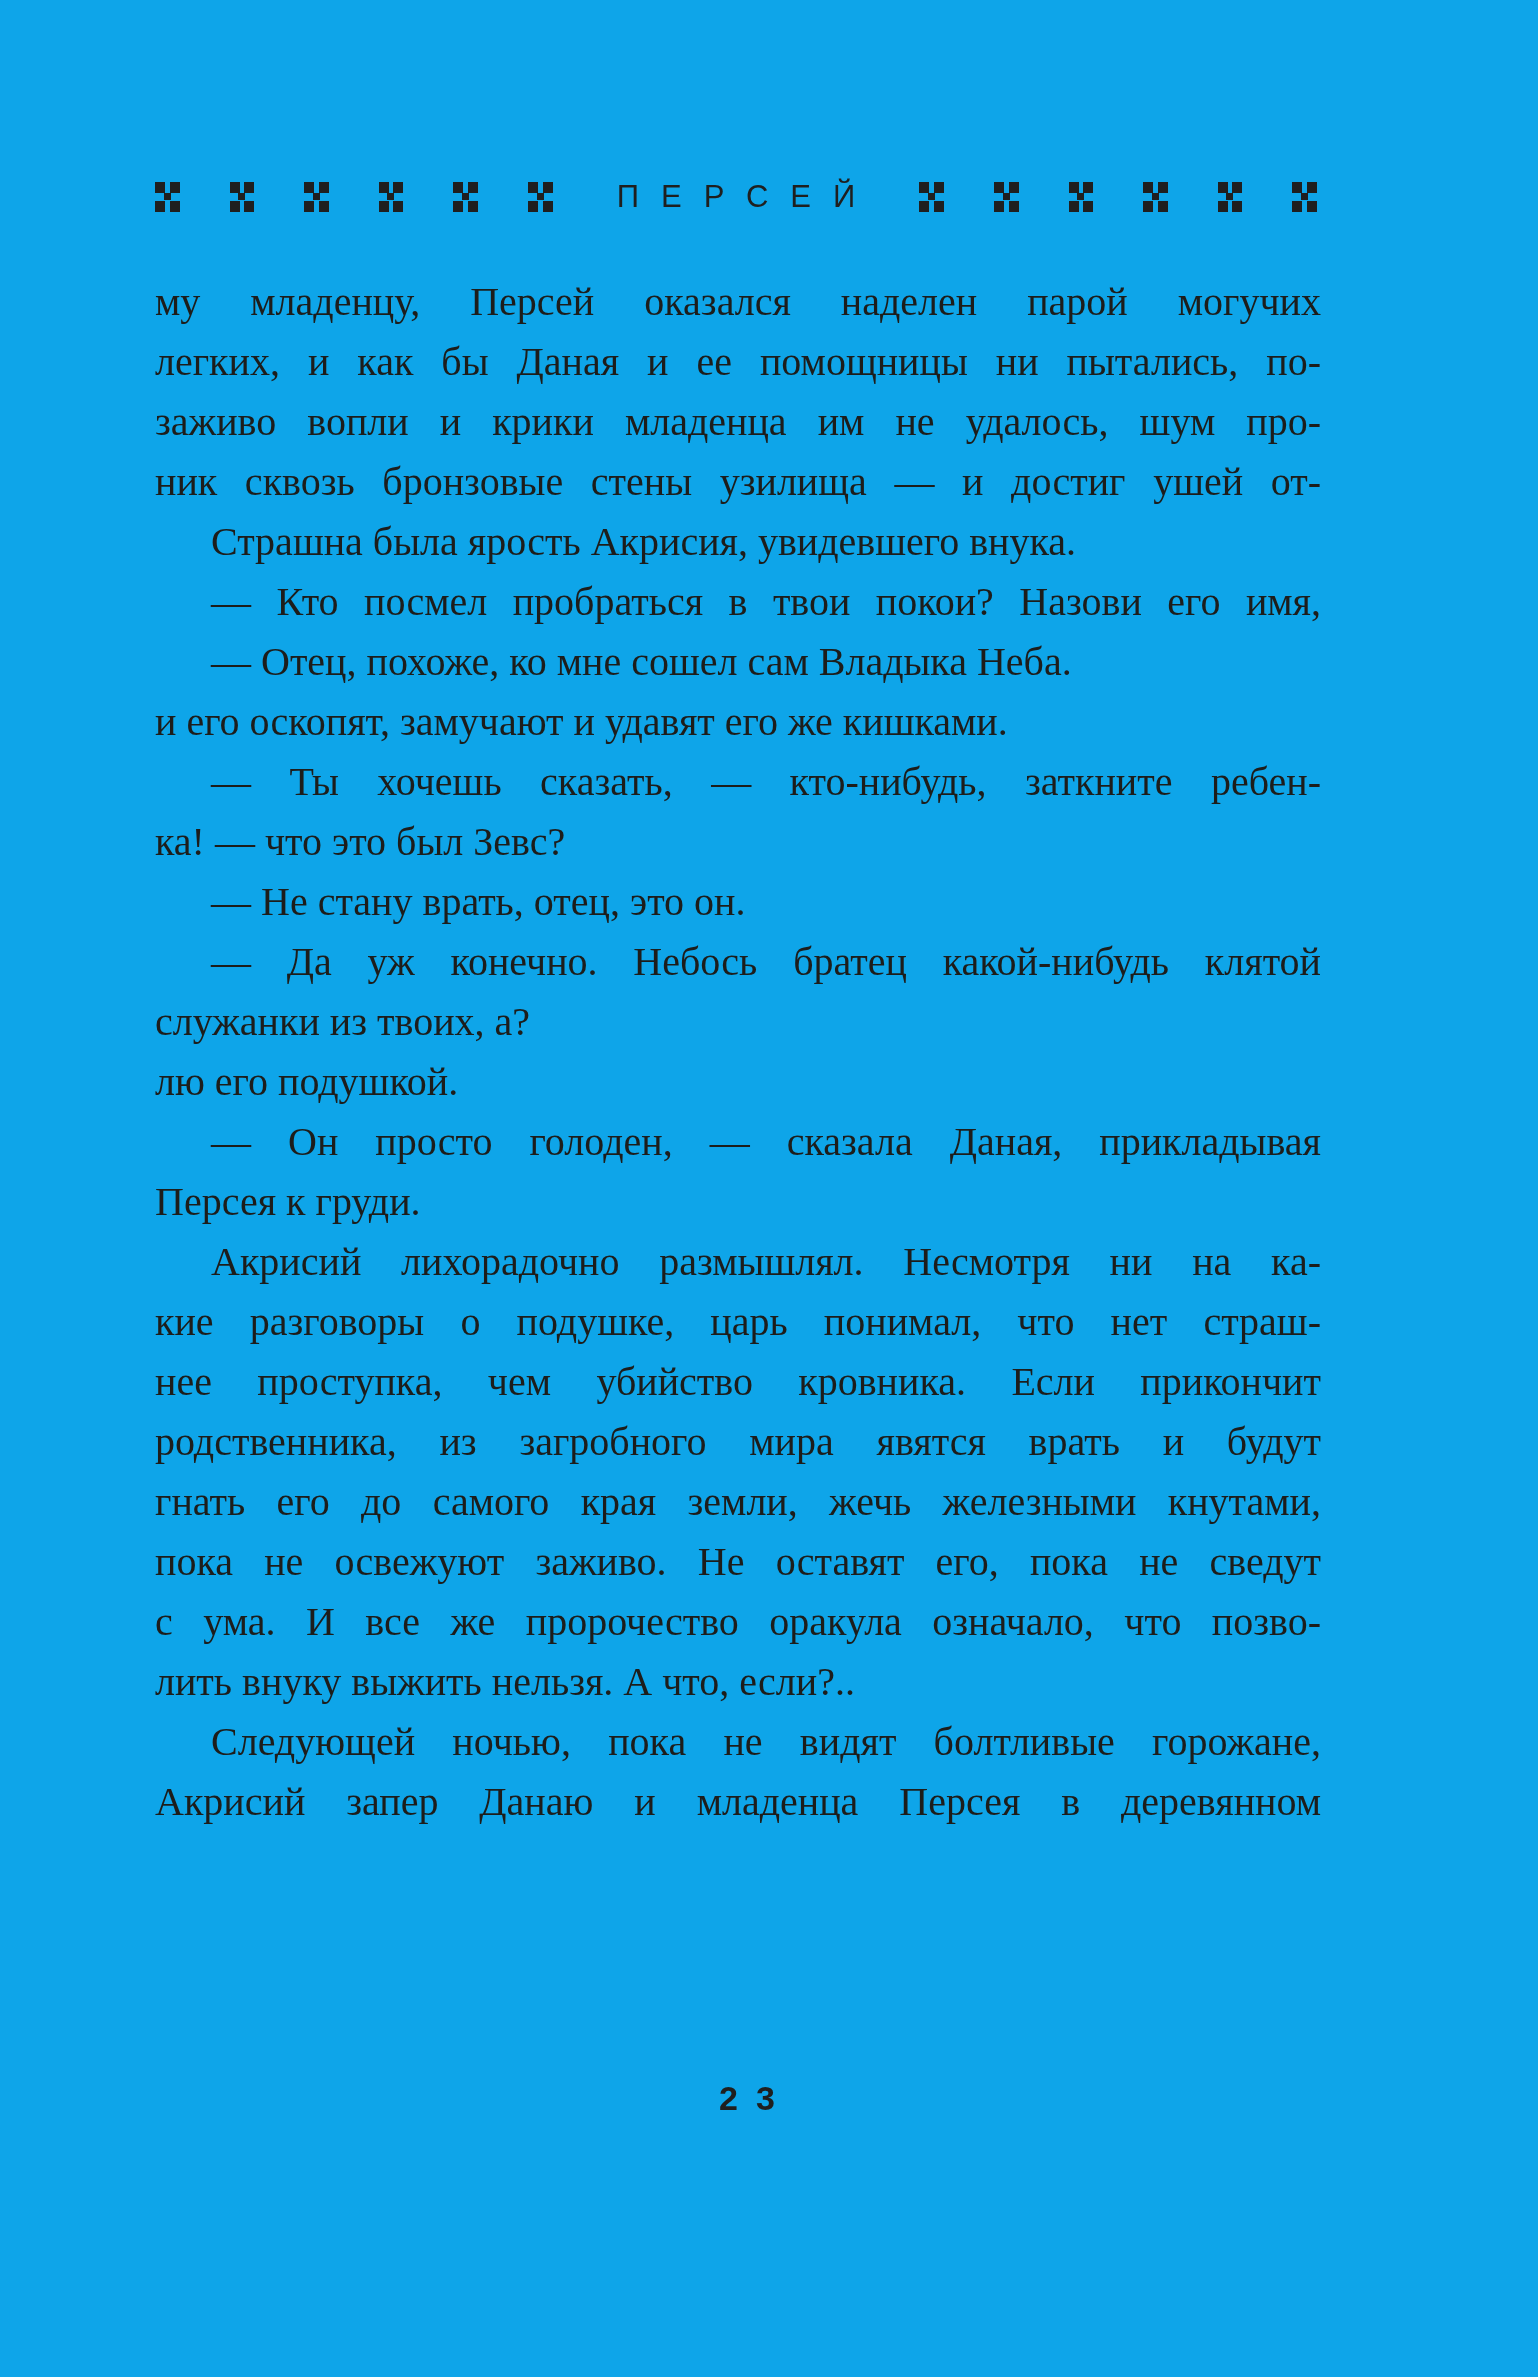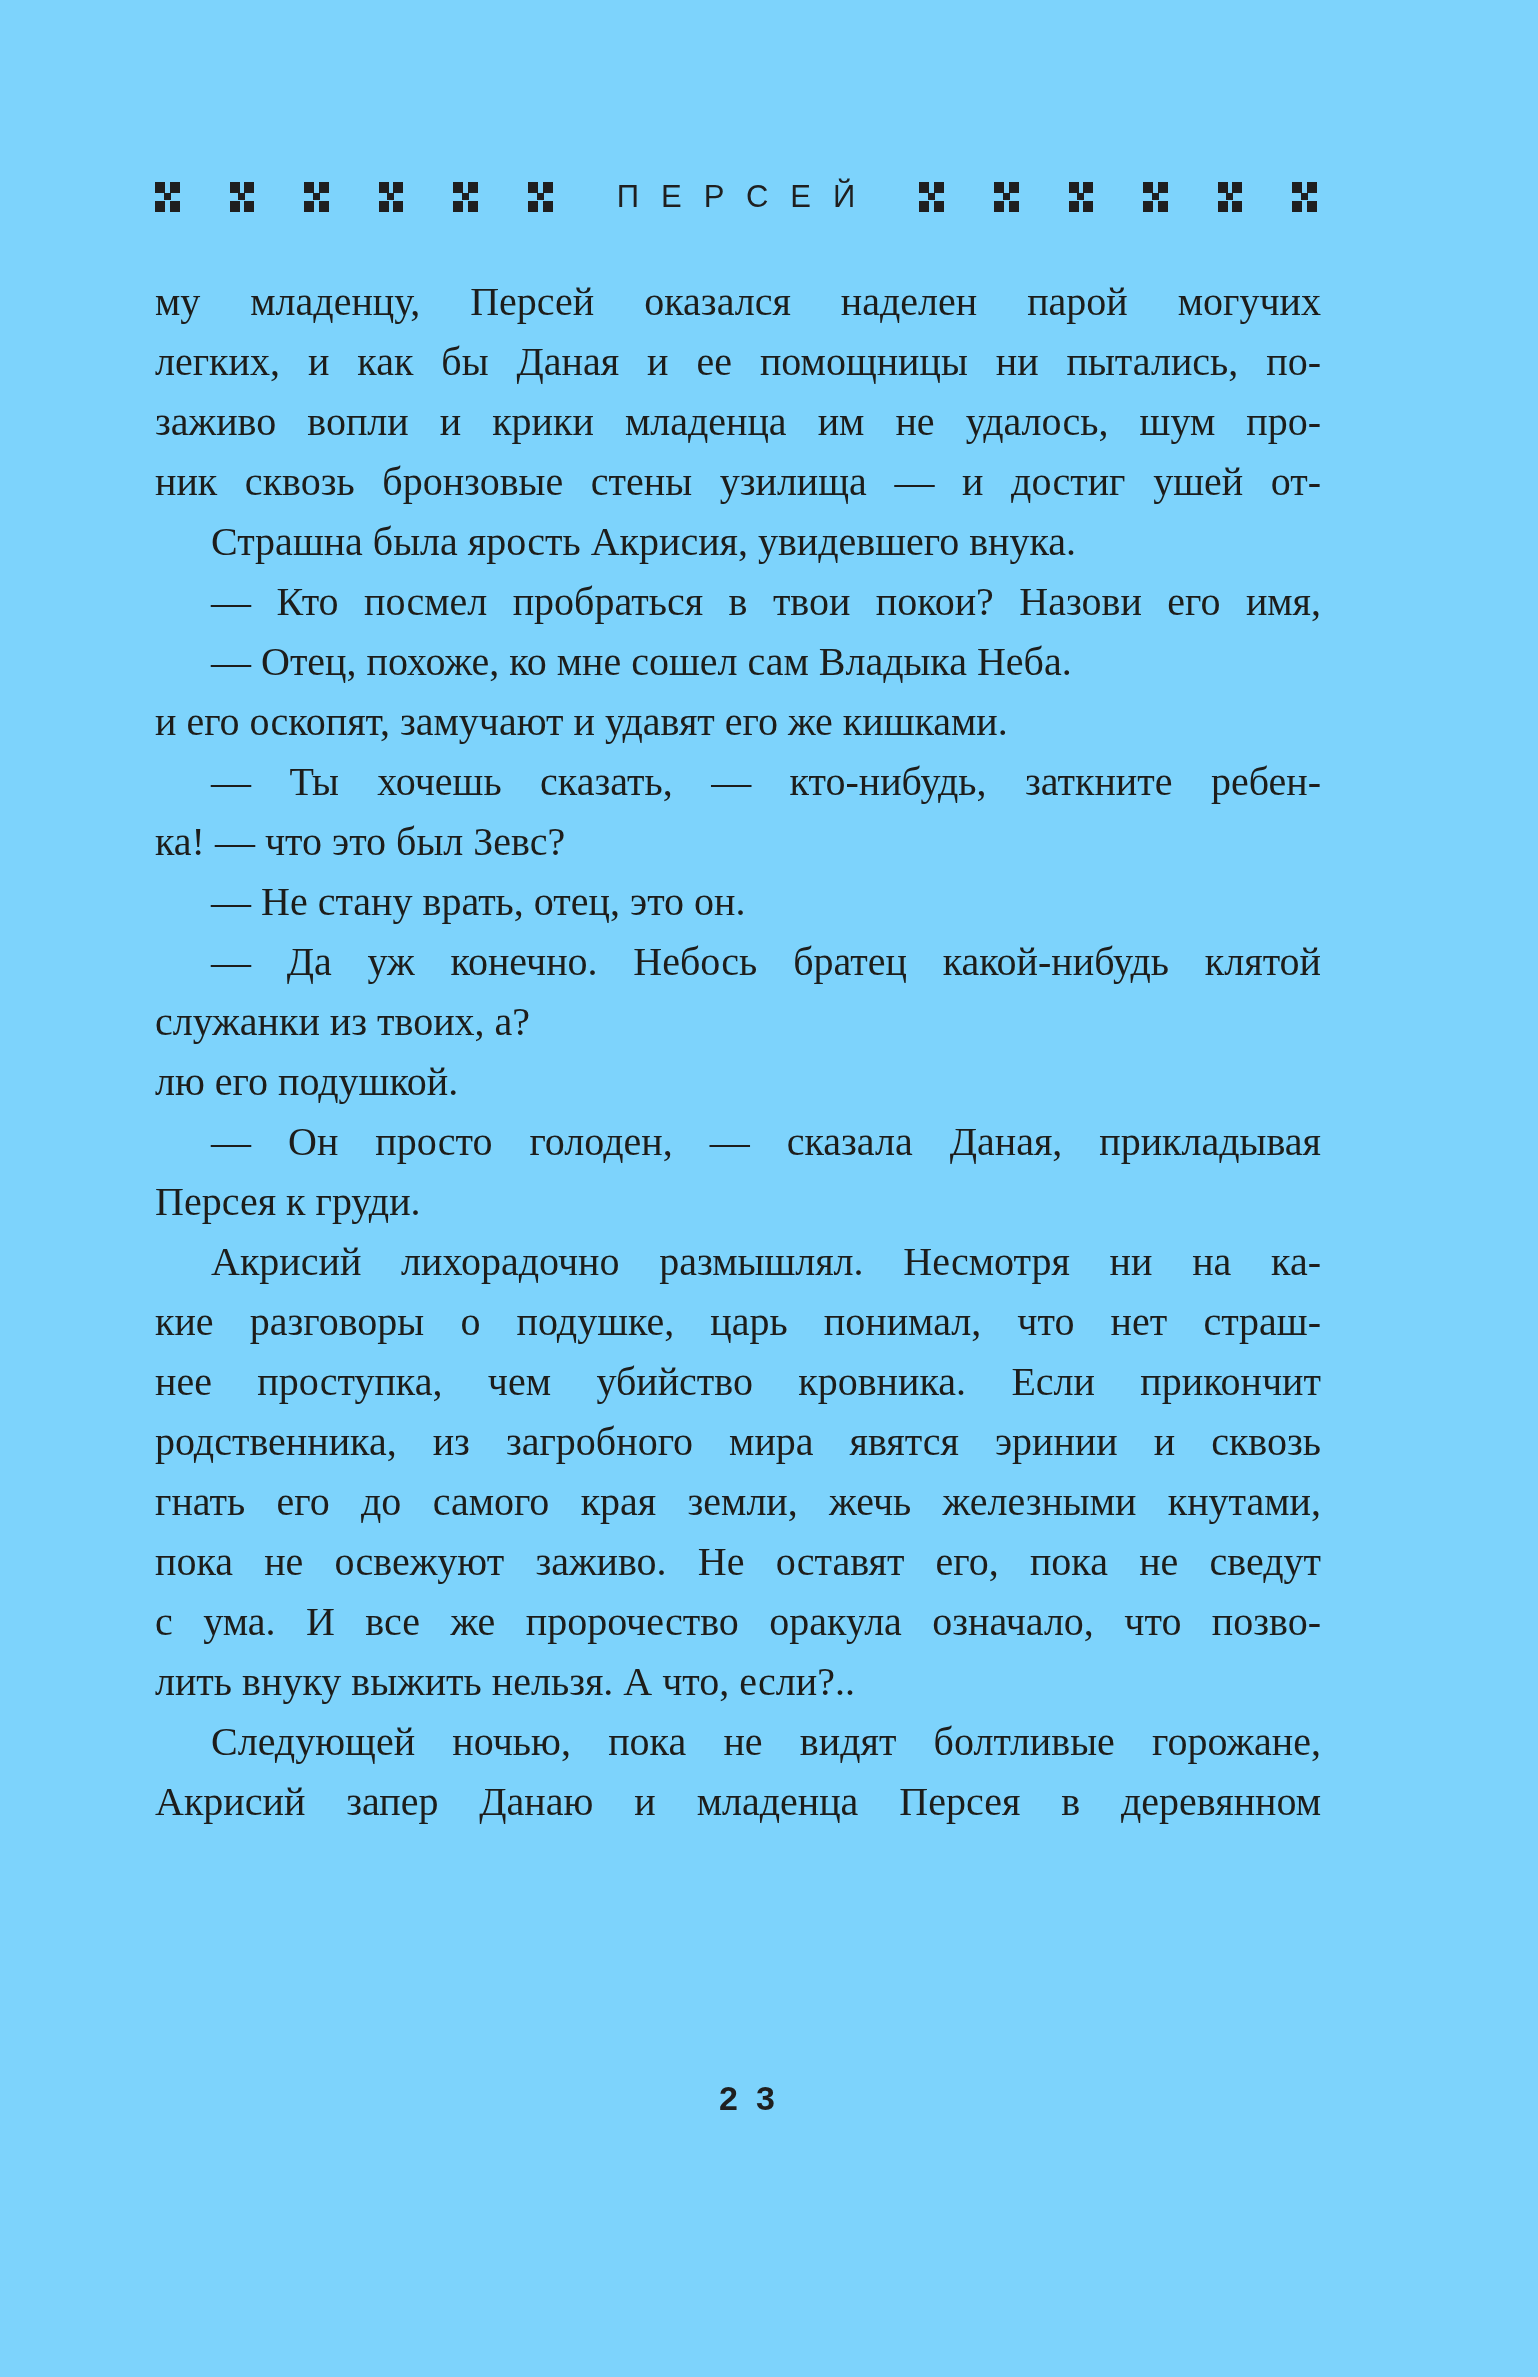--- a/index.html
+++ b/index.html
@@ -7,21 +7,21 @@
     width: 1539px;
     height: 2377px;
     background: #ffffff;
     font-family: "Liberation Serif", serif;
     overflow: hidden;
   }
   .page {
     position: relative;
     width: 1539px;
     height: 2377px;
-    background: #7dd3fc;
+    background: #0ea5e9;
     color: #1d1d1b;
   }
 
   
   .running-head {
     position: absolute;
     top: 175px;
     left: 155px;
     width: 1162px;
     height: 44px;
@@ -131,21 +131,21 @@
     <div class="line">ка! — что это был Зевс?</div>
     <div class="line indent">— Не стану врать, отец, это он.</div>
     <div class="line indent j">— Да уж конечно. Небось братец какой-нибудь клятой</div>
     <div class="line">служанки из твоих, а?</div>
     <div class="line">лю его подушкой.</div>
     <div class="line indent j">— Он просто голоден, — сказала Даная, прикладывая</div>
     <div class="line">Персея к груди.</div>
     <div class="line indent j">Акрисий лихорадочно размышлял. Несмотря ни на ка-</div>
     <div class="line j">кие разговоры о подушке, царь понимал, что нет страш-</div>
     <div class="line j">нее проступка, чем убийство кровника. Если прикончит</div>
-    <div class="line j">родственника, из загробного мира явятся эринии и сквозь</div>
+    <div class="line j">родственника, из загробного мира явятся врать и будут</div>
     <div class="line j">гнать его до самого края земли, жечь железными кнутами,</div>
     <div class="line j">пока не освежуют заживо. Не оставят его, пока не сведут</div>
     <div class="line j">с ума. И все же пророчество оракула означало, что позво-</div>
     <div class="line">лить внуку выжить нельзя. А что, если?..</div>
     <div class="line indent j">Следующей ночью, пока не видят болтливые горожане,</div>
     <div class="line j">Акрисий запер Данаю и младенца Персея в деревянном</div>
   </div>
 
   <div class="folio">23</div>
 

